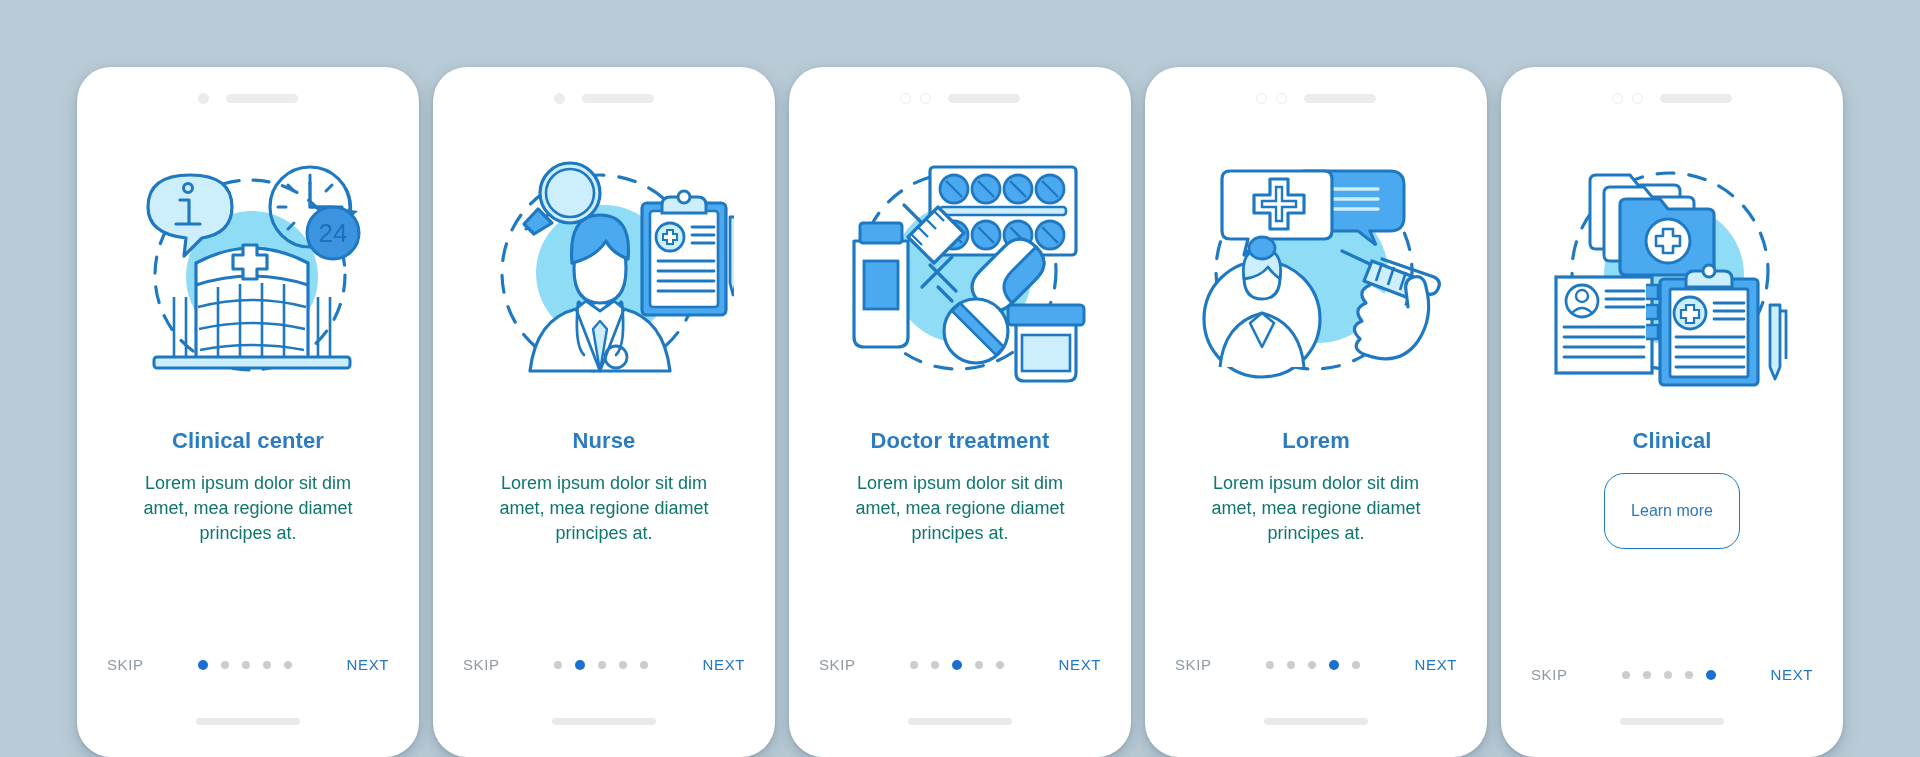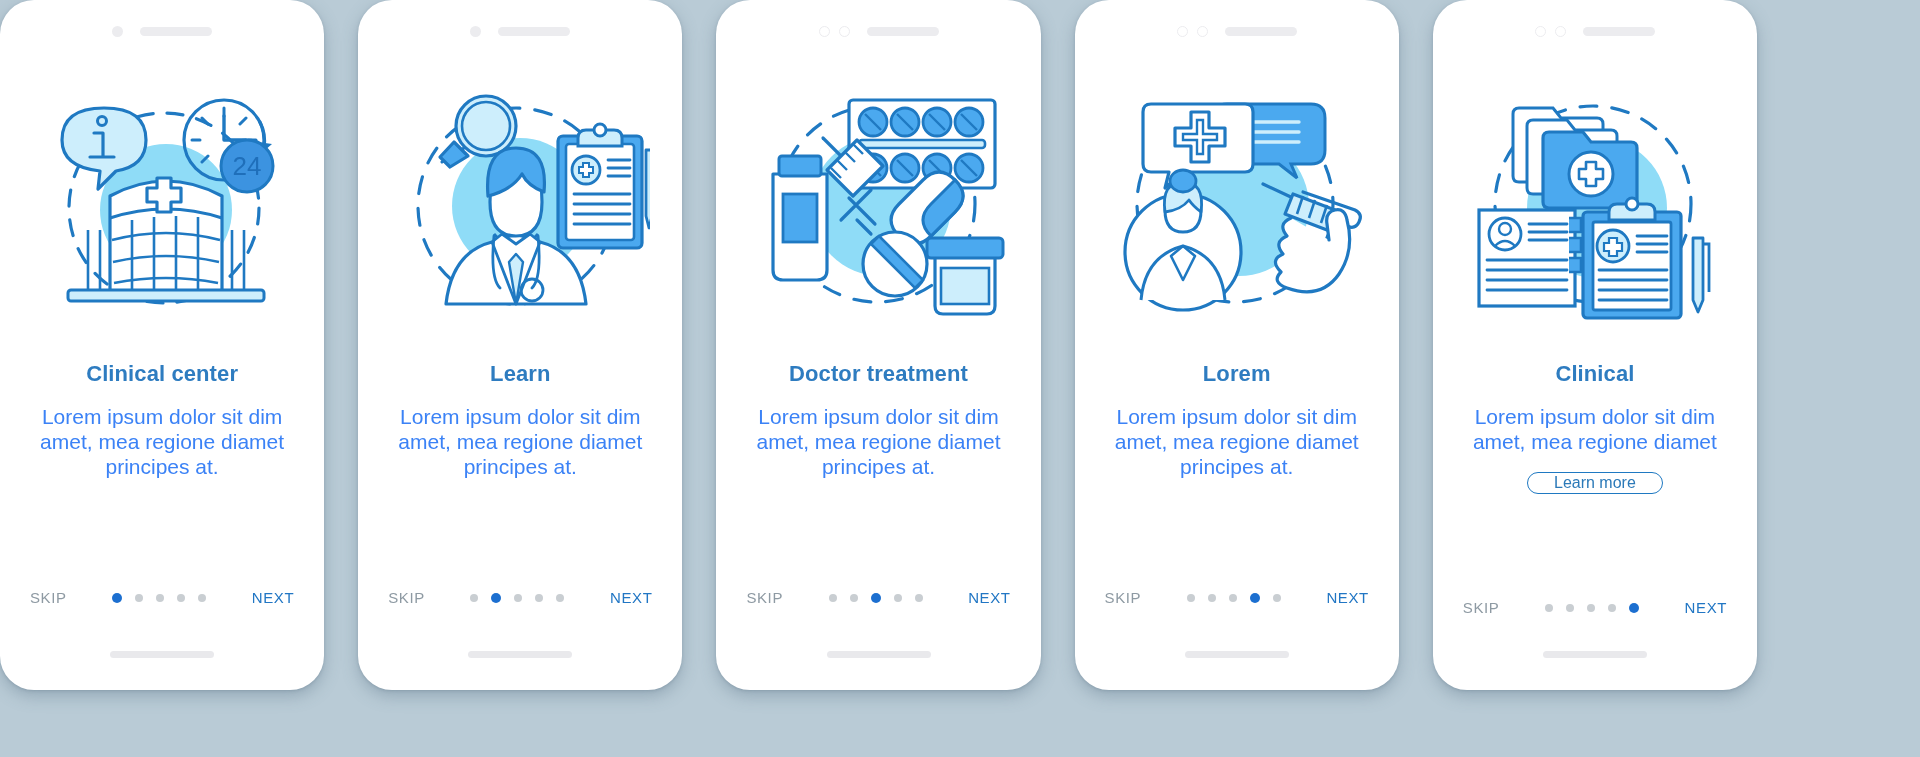--- a/index.html
+++ b/index.html
@@ -8,26 +8,26 @@
   }
   body {
     width: 1920px;
     height: 757px;
     background: #b9cbd6;
     font-family: "Liberation Sans", sans-serif;
     overflow: hidden;
   }
   .board {
     position: relative;
-    width: 1757px;
+    width: 1920px;
     height: 757px;
     display: flex;
-    align-items: flex-start;
+    align-items: flex-end;
     justify-content: center;
-    gap: 34px;
+    gap: 14px;
   }
   .phone {
     position: relative;
     width: 342px;
     height: 690px;
     background: #ffffff;
     border-radius: 34px;
     box-shadow: 0 6px 16px rgba(80,105,125,0.35), 0 1px 3px rgba(80,105,125,0.25);
     display: flex;
     flex-direction: column;
@@ -82,32 +82,32 @@
     color: #2e7cc0;
     font-size: 22px;
     line-height: 28px;
     font-weight: 700;
     text-align: center;
     margin-top: 12px;
     max-width: 240px;
     letter-spacing: .1px;
   }
   .card-body {
-    color: #3b82f6;
-    font-size: 21px;
+    color: #0f766e;
+    font-size: 18px;
     line-height: 25px;
     text-align: center;
     margin-top: 16px;
     max-width: 250px;
     font-weight: 400;
   }
   
   .learn-more {
     margin-top: 18px;
-    padding: 0 26px;
+    padding: 27px 26px;
     border: 1.6px solid #1f79c2;
     border-radius: 20px;
     color: #2b79b8;
     font-size: 16px;
     background: transparent;
     cursor: pointer;
     font-family: "Liberation Sans", sans-serif;
     line-height: 20px;
   }
   
@@ -254,21 +254,21 @@
         <circle cx="196" cy="92" r="14" fill="#cdeefc" stroke="#1f79c2" stroke-width="2.8"></circle>
         <path d="M193 85 h6 v4 h4 v6 h-4 v4 h-6 v-4 h-4 v-6 h4 z" fill="#fff" stroke="#1f79c2" stroke-width="2"></path>
         <path d="M218 82 h22 M218 90 h22 M218 98 h22" stroke="#1f79c2" stroke-width="2.8" stroke-linecap="round"></path>
         <path d="M184 116 h56 M184 126 h56 M184 136 h56 M184 146 h56" stroke="#1f79c2" stroke-width="2.8" stroke-linecap="round"></path>
 
         <path d="M256 72 l6 0 l0 66 l-3 12 l-3 -12 z" fill="#cdeefc" stroke="#1f79c2" stroke-width="2.8" stroke-linejoin="round"></path>
         <path d="M262 78 l4 0 l0 48" stroke="#1f79c2" stroke-width="2.8" fill="none"></path>
       </svg>
     </div>
 
-    <div class="card-title">Learn</div>
+    <div class="card-title">Nurse</div>
     <div class="card-body">Lorem ipsum dolor sit dim amet, mea regione diamet principes at.</div>
 
     <div class="nav">
       <span class="skip">SKIP</span>
       <span class="dots">
         <span class="dot"></span>
         <span class="dot active"></span>
         <span class="dot"></span>
         <span class="dot"></span>
         <span class="dot"></span>
@@ -426,21 +426,20 @@
         <path d="M144 160 h8 v5 h5 v8 h-5 v5 h-8 v-5 h-5 v-8 h5 z" fill="#fff" stroke="#1f79c2" stroke-width="2.2"></path>
         <path d="M172 158 h30 M172 166 h30 M172 174 h30" stroke="#1f79c2" stroke-width="2.8" stroke-linecap="round"></path>
         <path d="M134 192 h68 M134 202 h68 M134 212 h68 M134 222 h68" stroke="#1f79c2" stroke-width="2.8" stroke-linecap="round"></path>
 
         <path d="M228 160 h10 v62 l-5 12 l-5 -12 z" fill="#cdeefc" stroke="#1f79c2" stroke-width="2.8" stroke-linejoin="round"></path>
         <path d="M238 166 h6 v48" fill="none" stroke="#1f79c2" stroke-width="2.8"></path>
       </svg>
     </div>
 
     <div class="card-title">Clinical</div>
-    <div class="card-body">Lorem ipsum dolor sit dim amet, mea regione diamet</div>
     <button class="learn-more">Learn more</button>
 
     <div class="nav has-btn">
       <span class="skip">SKIP</span>
       <span class="dots">
         <span class="dot"></span>
         <span class="dot"></span>
         <span class="dot"></span>
         <span class="dot"></span>
         <span class="dot active"></span>

